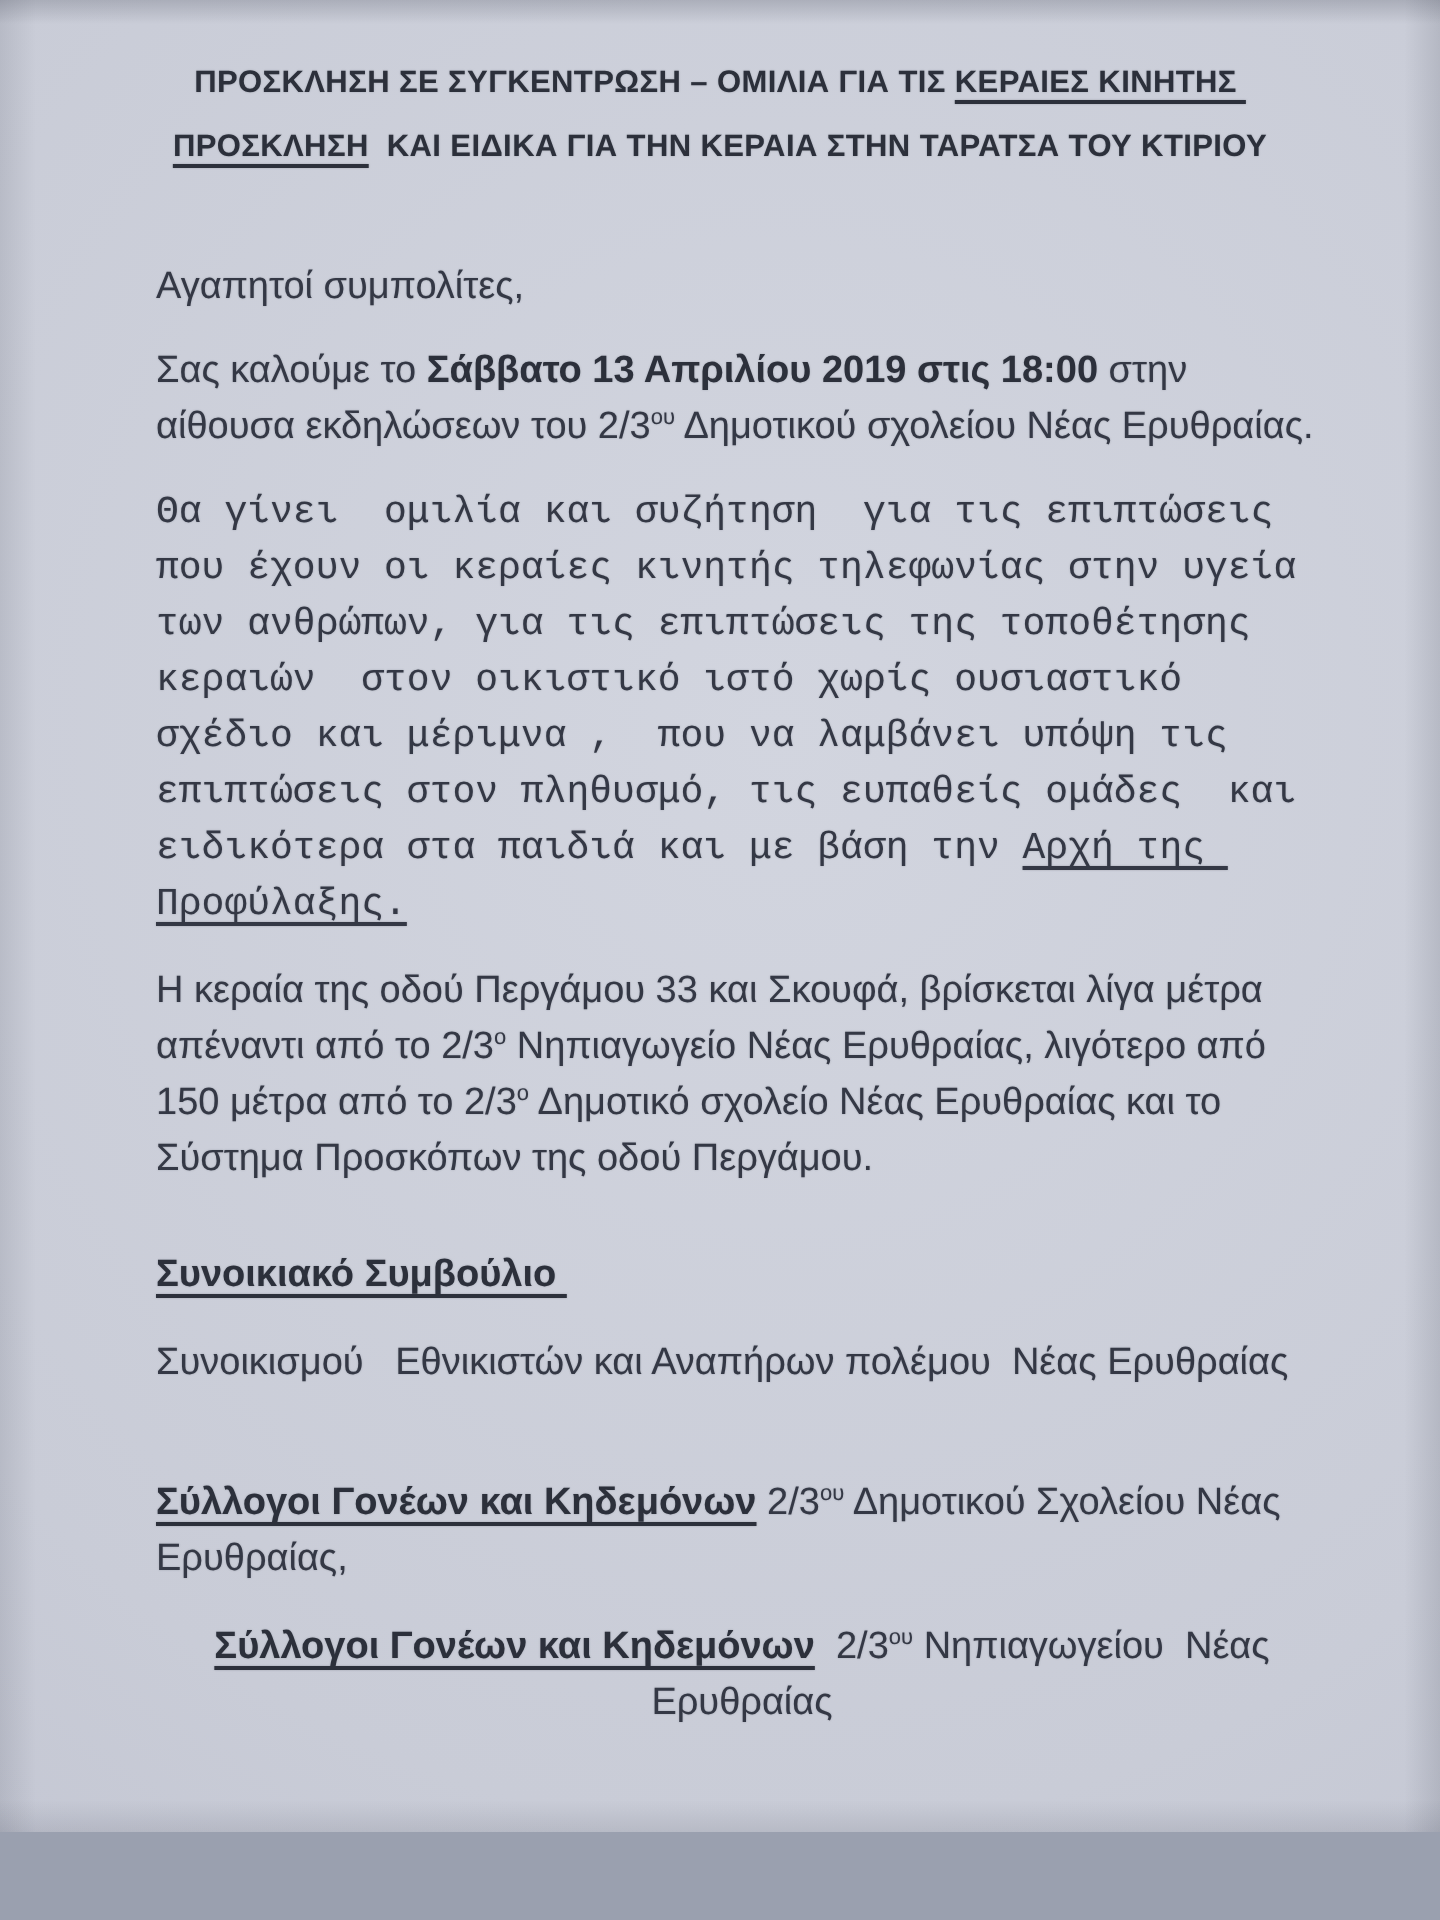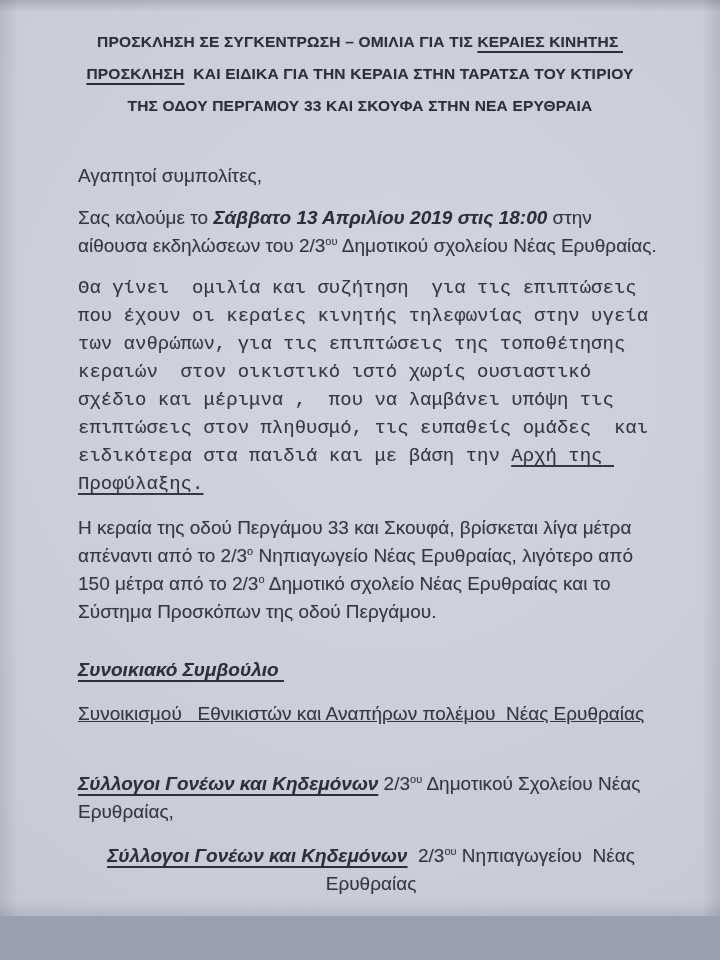--- a/index.html
+++ b/index.html
@@ -26,41 +26,40 @@
     text-align: center;
     font-weight: bold;
     font-size: 15.5px;
     color: #2c303b;
     letter-spacing: 0.2px;
   }
   .title .t-line { line-height: 32px; white-space: pre; }
   .content { padding: 0 56px 0 78px; font-size: 19px; }
   p { margin: 0; line-height: 28px; white-space: pre-wrap; }
   .u  { text-decoration: underline; text-underline-offset: 4px; text-decoration-thickness: 1.5px; }
-  .b  { font-weight: bold; color: #2c303b; font-style: italic; }
+  .b  { font-weight: bold; color: #2c303b; }
   sup { font-size: 11px; line-height: 0; vertical-align: 7px; }
   .greeting      { margin-top: 40px; }
   .p-invite      { margin-top: 14px; }
   .p-topic       { margin-top: 14px; font-family: Liberation Mono, monospace; }
   .p-location    { margin-top: 16px; }
   .p-agenda      { margin-top: 16px; }
   .sig-heading   { margin-top: 30px; font-size: 19px; }
-  .sig-detail    { margin-top: 16px; text-decoration: underline; }
+  .sig-detail    { margin-top: 16px; }
   .sig-parents-1 { margin-top: 42px; }
   .sig-parents-2 { margin-top: 16px; text-align: center; }
 </style>
 </head>
 <body>
 
 <main class="page">
 
   <header class="title">
     <div class="t-line"><span>ΠΡΟΣΚΛΗΣΗ ΣΕ ΣΥΓΚΕΝΤΡΩΣΗ – ΟΜΙΛΙΑ ΓΙΑ ΤΙΣ </span><span class="u">ΚΕΡΑΙΕΣ ΚΙΝΗΤΗΣ </span></div>
     <div class="t-line"><span class="u">ΠΡΟΣΚΛΗΣΗ</span><span>  ΚΑΙ ΕΙΔΙΚΑ ΓΙΑ ΤΗΝ ΚΕΡΑΙΑ ΣΤΗΝ ΤΑΡΑΤΣΑ ΤΟΥ ΚΤΙΡΙΟΥ</span></div>
-    <div class="t-line">ΤΗΣ ΟΔΟΥ ΠΕΡΓΑΜΟΥ 33 ΚΑΙ ΣΚΟΥΦΑ ΣΤΗΝ ΝΕΑ ΕΡΥΘΡΑΙΑ</div>
   </header>
 
   <section class="content">
 
     <p class="greeting">Αγαπητοί συμπολίτες,</p>
 
     <p class="p-invite"><span>Σας καλούμε το </span><span class="b">Σάββατο 13 Απριλίου 2019 στις 18:00</span><span> στην αίθουσα εκδηλώσεων του 2/3</span><sup>ου</sup><span> Δημοτικού σχολείου Νέας Ερυθραίας.</span></p>
 
     <p class="p-topic"><span>Θα γίνει  ομιλία και συζήτηση  για τις επιπτώσεις που έχουν οι κεραίες κινητής τηλεφωνίας στην υγεία των ανθρώπων, για τις επιπτώσεις της τοποθέτησης κεραιών  στον οικιστικό ιστό χωρίς ουσιαστικό σχέδιο και μέριμνα ,  που να λαμβάνει υπόψη τις επιπτώσεις στον πληθυσμό, τις ευπαθείς ομάδες  και ειδικότερα στα παιδιά και με βάση την </span><span class="u">Αρχή της Προφύλαξης.</span></p>
 

